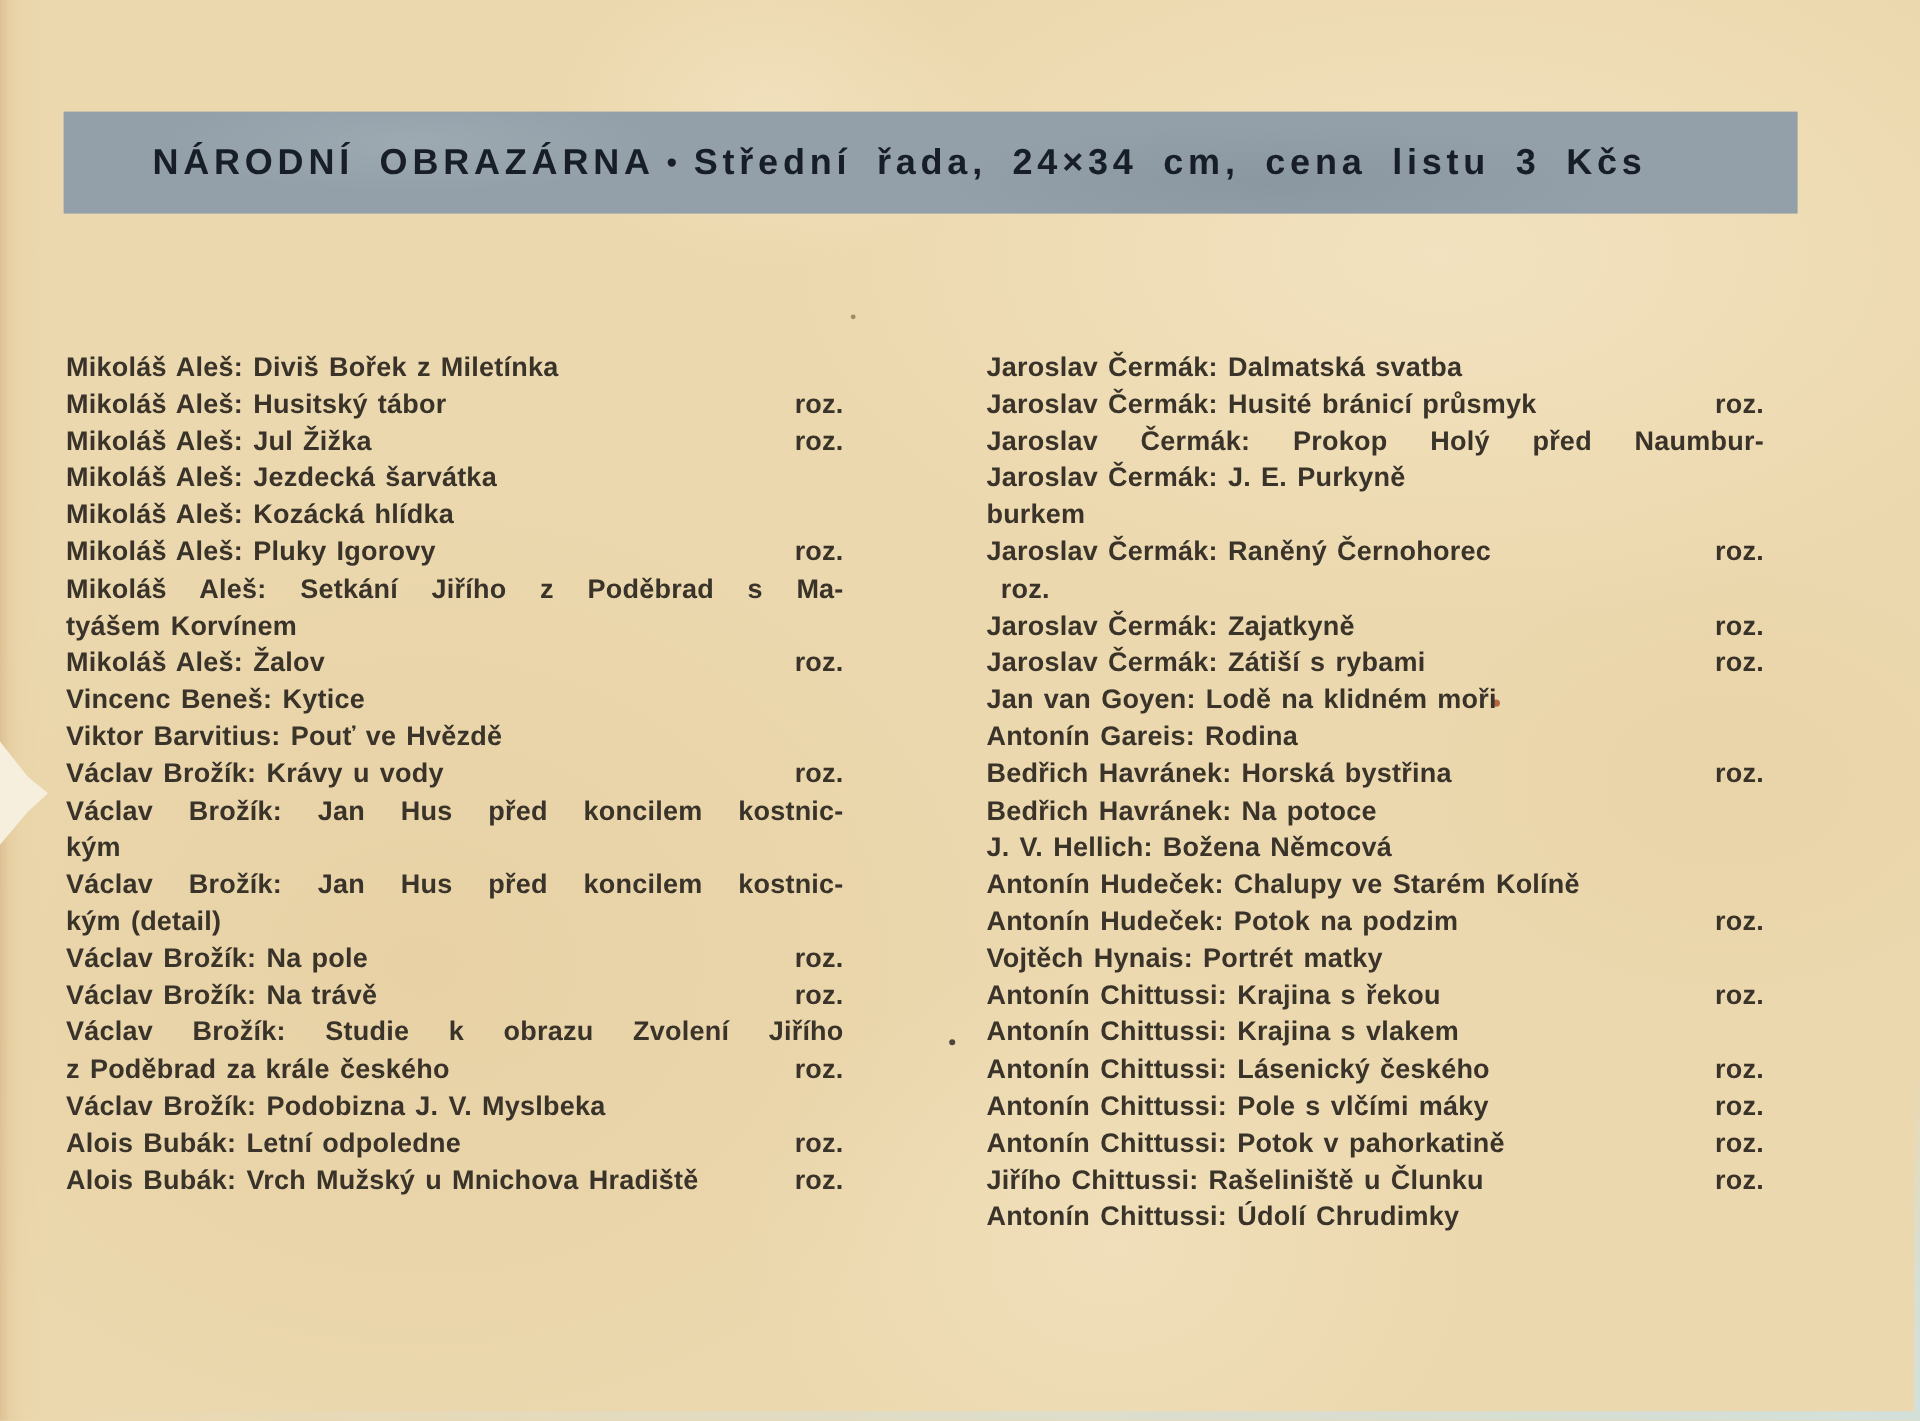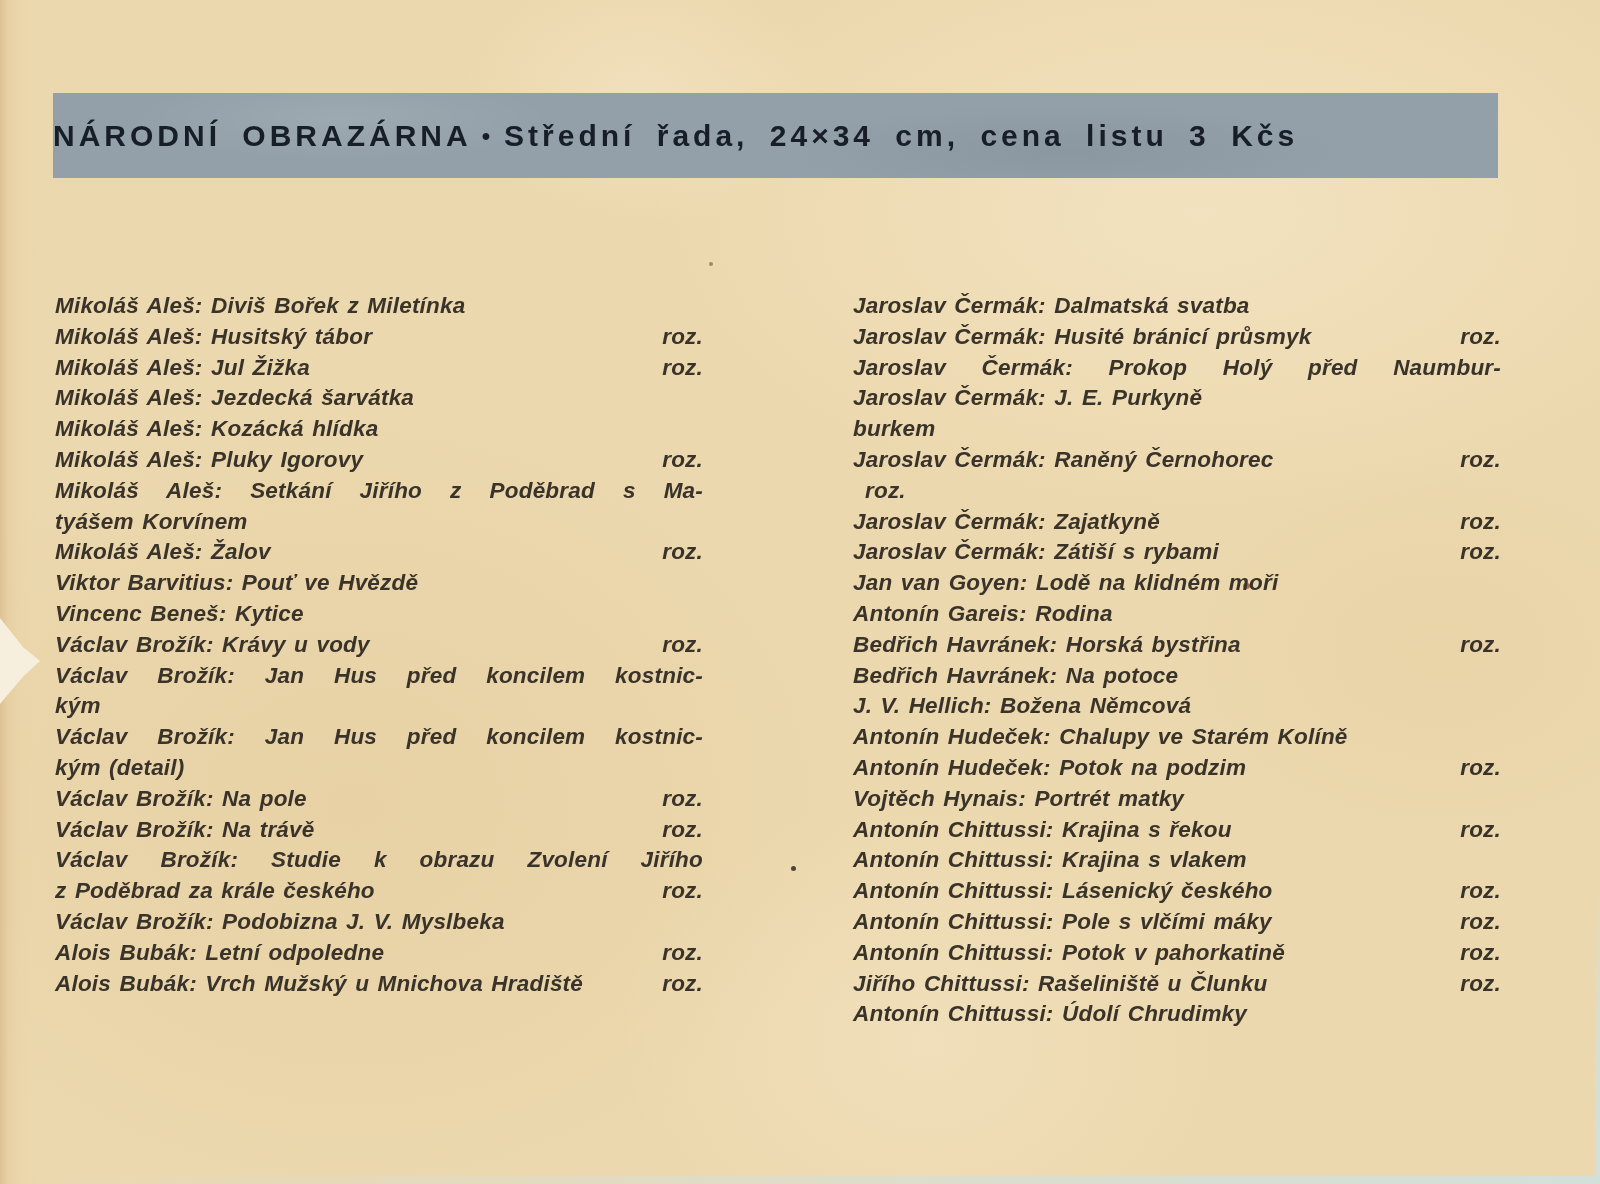--- a/index.html
+++ b/index.html
@@ -46,42 +46,42 @@
   
   .band {
     position: absolute; left: 53px; top: 93px; width: 1445px; height: 85px;
     background-color: #93a0a9;
     background-image:
       radial-gradient(300px 60px at 20% 30%, rgba(255,255,255,0.10), transparent 70%),
       radial-gradient(400px 70px at 70% 70%, rgba(60,75,90,0.10), transparent 70%);
     display: flex; align-items: center;
   }
   .band-text {
+    padding-left: 74px;
     font-size: 30px; font-weight: 700;
     letter-spacing: 4px; word-spacing: 9px;
     color: #171e27;
     white-space: nowrap;
   }
   .band-text .sep { display: inline-block; margin: 0 10px; font-size: 24px; vertical-align: 2px; }
 
   
   .col {
     position: absolute; top: 291px; width: 648px;
     font-size: 22.5px; font-weight: 700;
     letter-spacing: 0.2px; word-spacing: 2px;
     color: #39332a;
   }
   .col-left  { left: 55px; }
-  .col-right { left: 822px; margin-left: 31px; }
+  .col-right { left: 822px; }
 
   .row {
     display: flex; justify-content: space-between; align-items: baseline;
     height: 30.8px; line-height: 30.8px;
     white-space: nowrap;
-    font-style: italic;
   }
   .row.justify { display: block; }
   .row.justify .entry-text {
     display: block; width: 100%;
     white-space: normal;
     text-align: justify; text-align-last: justify;
   }
   .roz { flex: none; padding-left: 12px; }
 
   
@@ -148,26 +148,26 @@
 
   </div>
 
 
   <div class="row">
     <span class="entry-text">Mikoláš Aleš: Žalov</span>
     <span class="roz">roz.</span>
   </div>
 
   <div class="row">
+    <span class="entry-text">Vincenc Beneš: Kytice</span>
+
+  </div>
+
+  <div class="row">
     <span class="entry-text">Viktor Barvitius: Pouť ve Hvězdě</span>
-
-  </div>
-
-  <div class="row">
-    <span class="entry-text">Vincenc Beneš: Kytice</span>
 
   </div>
 
   <div class="row">
     <span class="entry-text">Václav Brožík: Krávy u vody</span>
     <span class="roz">roz.</span>
   </div>
 
   <div class="row justify">
     <span class="entry-text">Václav Brožík: Jan Hus před koncilem kostnic-</span>

